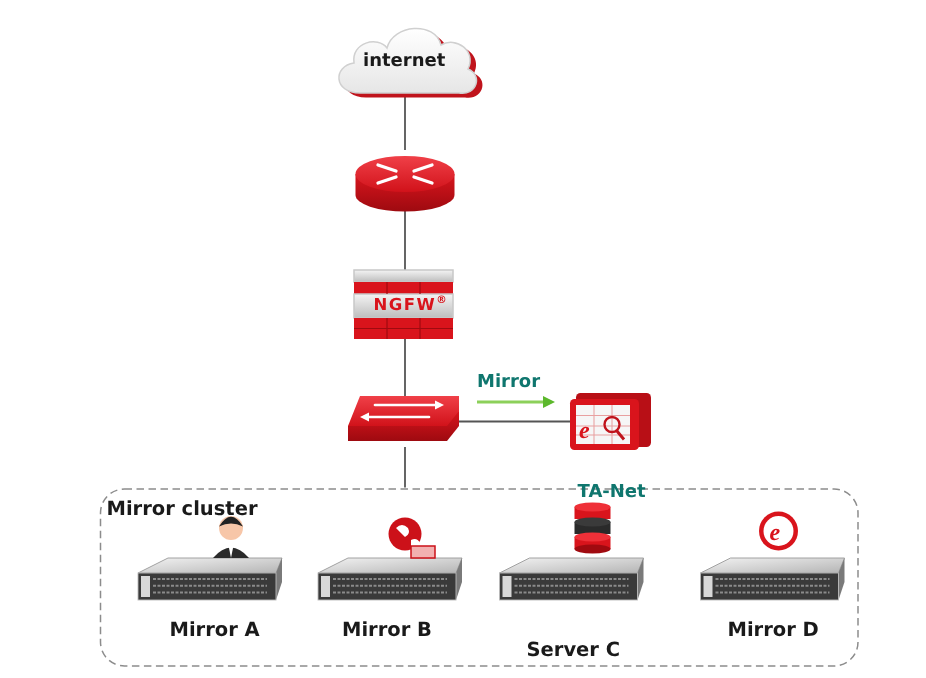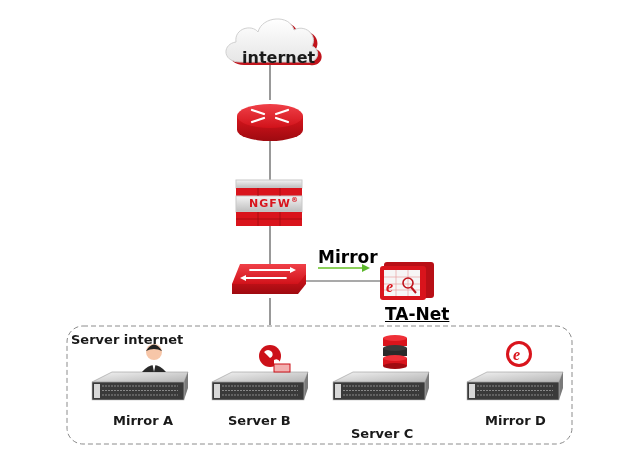--- a/index.html
+++ b/index.html
@@ -1,20 +1,20 @@
 <!DOCTYPE html>
 <html><head>
 <meta charset="utf-8">
 <style>
   html, body { margin: 0; padding: 0; background: #ffffff; }
   body { width: 617px; height: 452px; position: relative; overflow: hidden;
          font-family: "DejaVu Sans", "Liberation Sans", sans-serif; }
   .abs { position: absolute; }
   .lbl { font-weight: bold; font-size: 13px; color: #1a1a1a; white-space: nowrap; }
-  .red-lbl { color: #000000; font-weight: bold; font-size: 17px; }
+  .red-lbl { color: #0f766e; font-weight: bold; font-size: 12px; }
   svg { position: absolute; left: 0; top: 0; }
 </style>
 </head>
 <body>
 
 <svg width="617" height="452" viewBox="0 0 617 452">
   <defs>
     <linearGradient id="redTop" x1="0" y1="0" x2="0" y2="1">
       <stop offset="0" stop-color="#f04048"></stop>
       <stop offset="1" stop-color="#d1121a"></stop>
@@ -165,24 +165,24 @@
         <line x1="477" y1="395" x2="553" y2="395" stroke="#8a8a8a" stroke-width="1.2" stroke-dasharray="2,1"></line>
       </g>
       <g>
         <circle cx="519" cy="354" r="13" fill="#d9141c"></circle>
         <circle cx="519" cy="354" r="10" fill="#fff"></circle>
         <text x="513" y="360" font-size="16" font-weight="bold" font-style="italic" fill="#d9141c" font-family="Liberation Serif, serif">e</text>
       </g>
     </g>
 </svg>
 
-<div class="abs lbl" style="left:242px;top:48px;font-size:16px;">internet</div>
+<div class="abs lbl" style="left:242px;top:33px;font-size:12px;">internet</div>
 <div class="abs" style="left:249px;top:196px;font-size:11px;font-weight:bold;color:#d9141c;letter-spacing:1px;text-align:center;">
   <span>NGFW</span><sup style="font-size:7px;">®</sup>
 </div>
 <div class="abs red-lbl" style="left:318px;top:247px;">Mirror</div>
-<div class="abs red-lbl" style="left:385px;top:304px;text-decoration:underline;">TA-Net</div>
-<div class="abs lbl" style="left:71px;top:332px;">Server internet</div>
+<div class="abs red-lbl" style="left:385px;top:320px;">TA-Net</div>
+<div class="abs lbl" style="left:71px;top:332px;">Mirror cluster</div>
 
 <div class="abs lbl" style="left:113px;top:413px;">Mirror A</div>
-<div class="abs lbl" style="left:228px;top:413px;">Server B</div>
+<div class="abs lbl" style="left:228px;top:413px;">Mirror B</div>
 <div class="abs lbl" style="left:351px;top:426px;">Server C</div>
 <div class="abs lbl" style="left:485px;top:413px;">Mirror D</div>
 
 </body></html>

